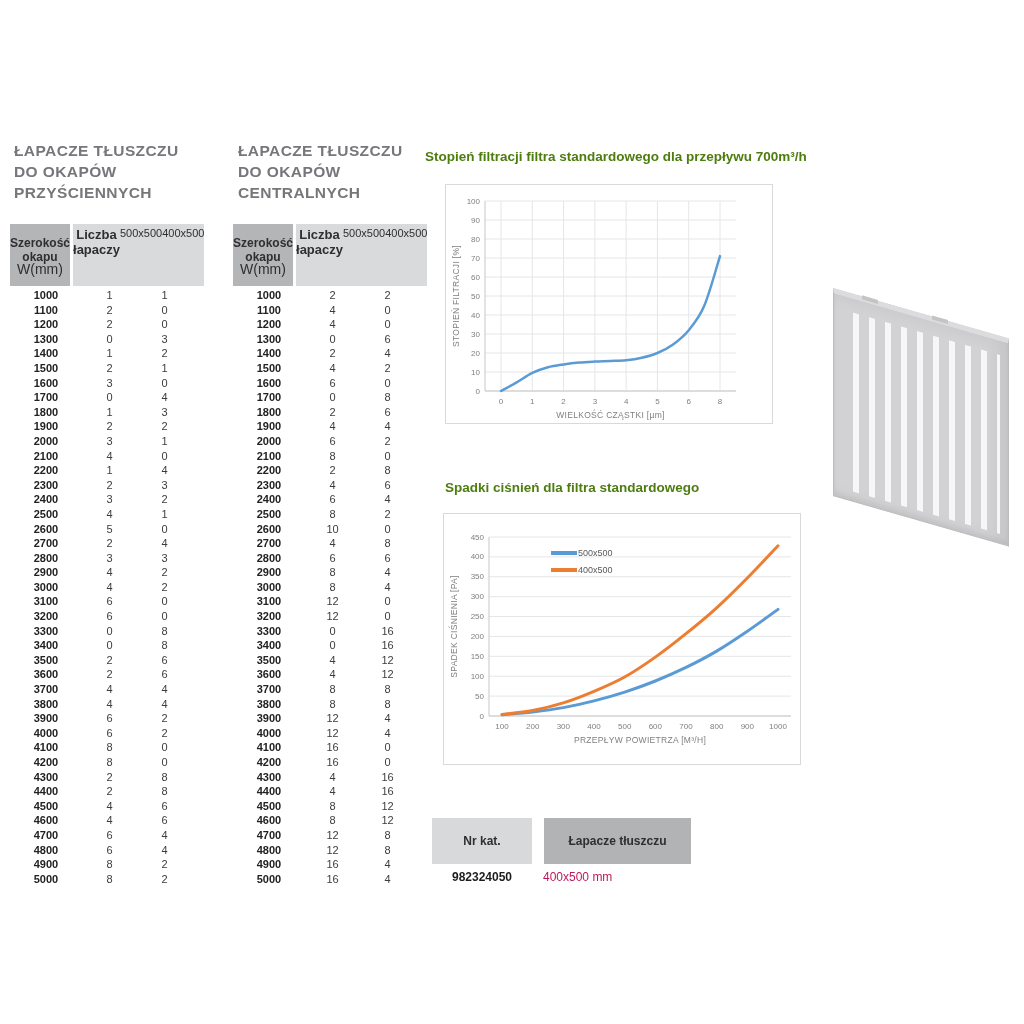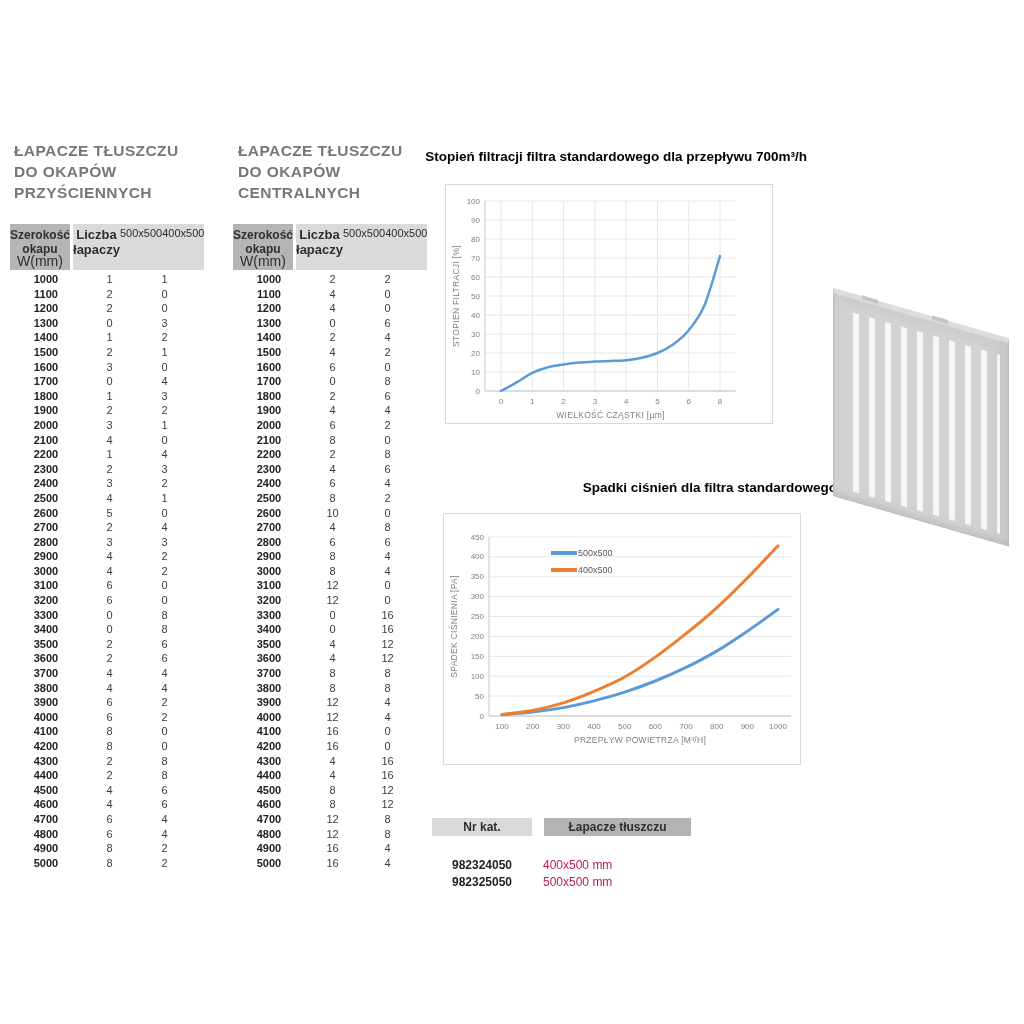--- a/index.html
+++ b/index.html
@@ -5,57 +5,57 @@
   *{margin:0;padding:0;box-sizing:border-box}
   html,body{background:#ffffff}
   body{font-family:"Liberation Sans",sans-serif}
   .page{position:relative;width:1024px;height:1024px;background:#fff;overflow:hidden}
 
   
   .sec-title{position:absolute;font-size:15.5px;font-weight:700;color:#76777a;line-height:21px;letter-spacing:.4px}
 
   
   .gtable{position:absolute;width:182px}
-  .thead{display:flex;gap:3px;height:46px}
+  .thead{display:flex;gap:3px;height:62px}
   .th-col1{width:72px;background:#b4b5b7;display:flex;flex-direction:column;align-items:center;justify-content:center;color:#2f2f31}
   .th-l1{font-size:12px;font-weight:600;line-height:14px}
   .th-l3{font-size:14px;font-weight:400;line-height:11px}
   .th-col2{flex:1;background:#d9dadb;display:flex;justify-content:space-evenly;color:#2f2f31;padding:3px 0}
   .th-group{text-align:center;font-size:13px;font-weight:600}
   .th-subs{display:flex}
   .th-subs span{width:50%;text-align:center;font-size:11px;color:#2f2f31}
   table.data{border-collapse:collapse;width:182px;table-layout:fixed;margin-top:2px}
   table.data td{font-size:11px;height:14.6px;line-height:14.6px;text-align:center;color:#3c3c3e;padding:0;white-space:nowrap}
   table.data td.c0{font-weight:700;color:#222224}
 
   
-  .chart-title{position:absolute;text-align:right;font-size:13.5px;font-weight:700;color:#000000}
+  .chart-title{position:absolute;text-align:left;font-size:13.5px;font-weight:700;color:#4d7c0f}
   .chart-box{position:absolute;border:1px solid #d9d9d9;background:#fff}
   svg text{font-family:"Liberation Sans",sans-serif}
   .tick{font-size:8px;fill:#7f7f7f}
   .axlab{font-size:8.5px;fill:#7f7f7f;letter-spacing:.3px}
   .lgt{font-size:9px;fill:#595959}
 
   
   .product{position:absolute;left:833px;top:288px;width:191px;height:272px}
   .panel{position:absolute;left:0;top:0;width:176px;height:208px;background:#d2d2d4;
          transform:skewY(16deg);transform-origin:top left;
          border:1px solid #bcbcbe;border-top:5px solid #dcdcde;
          box-shadow:inset -10px 0 16px rgba(0,0,0,.06),inset 0 -3px 4px rgba(0,0,0,.05)}
   .slots{position:absolute;left:9px;right:8px;top:14px;bottom:9px;
          background:repeating-linear-gradient(90deg,transparent 0 10px,#f6f6f8 10px 16px)}
   .tab{position:absolute;height:4px;width:16px;background:#c4c4c6;top:-6px}
   .tab.t1{left:28px}.tab.t2{left:98px}
 
   
   .catalog{position:absolute;left:432px;top:818px;width:259px}
-  .cat-head{display:flex;gap:12px;height:18px}
+  .cat-head{display:flex;gap:12px;height:46px}
   .cat-h1{width:100px;background:#d8d9da;display:flex;align-items:center;justify-content:center;font-size:12px;font-weight:600;color:#2f2f31}
   .cat-h2{flex:1;background:#b2b3b5;display:flex;align-items:center;justify-content:center;font-size:12px;font-weight:600;color:#2f2f31}
-  .cat-rows{margin-top:20px}
+  .cat-rows{margin-top:4px}
   .cat-row{display:flex;height:17px;align-items:center}
   .cat-c1{width:100px;text-align:center;font-weight:700;font-size:12px;color:#1d1d1f}
   .cat-c2{padding-left:11px;font-size:12px;color:#be185d}
 </style>
 </head>
 <body>
 
 <div class="page">
 
   <div class="sec-title" style="left:14px;top:140px">
@@ -634,20 +634,16 @@
   <div class="catalog">
     <div class="cat-head">
       <div class="cat-h1">Nr kat.</div>
       <div class="cat-h2">Łapacze tłuszczu</div>
     </div>
     <div class="cat-rows">
       <div class="cat-row">
         <div class="cat-c1">982324050</div>
         <div class="cat-c2">400x500 mm</div>
       </div>
-      <div class="cat-row">
-        <div class="cat-c1">982325050</div>
-        <div class="cat-c2">500x500 mm</div>
-      </div>
     </div>
   </div>
 
 </div>
 
 </body></html>

